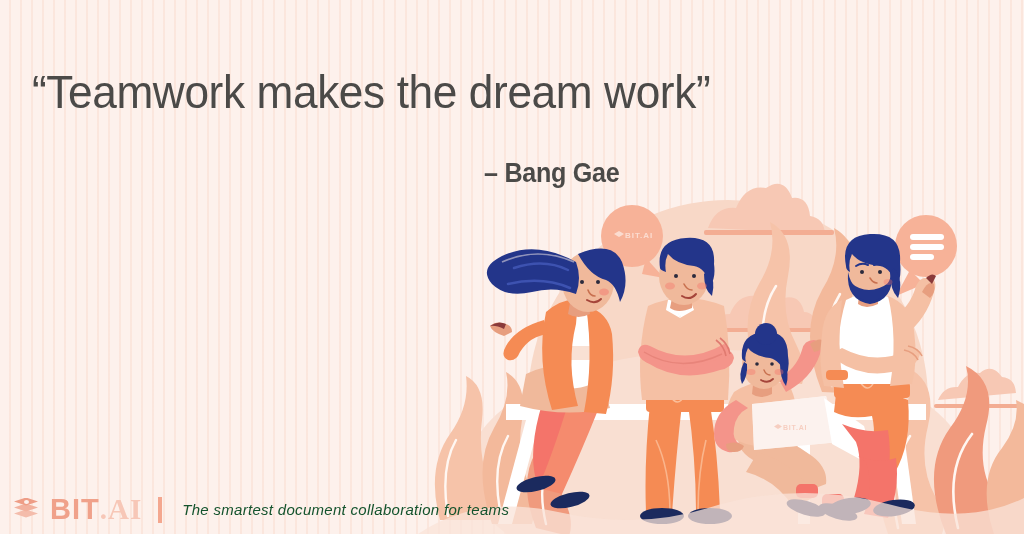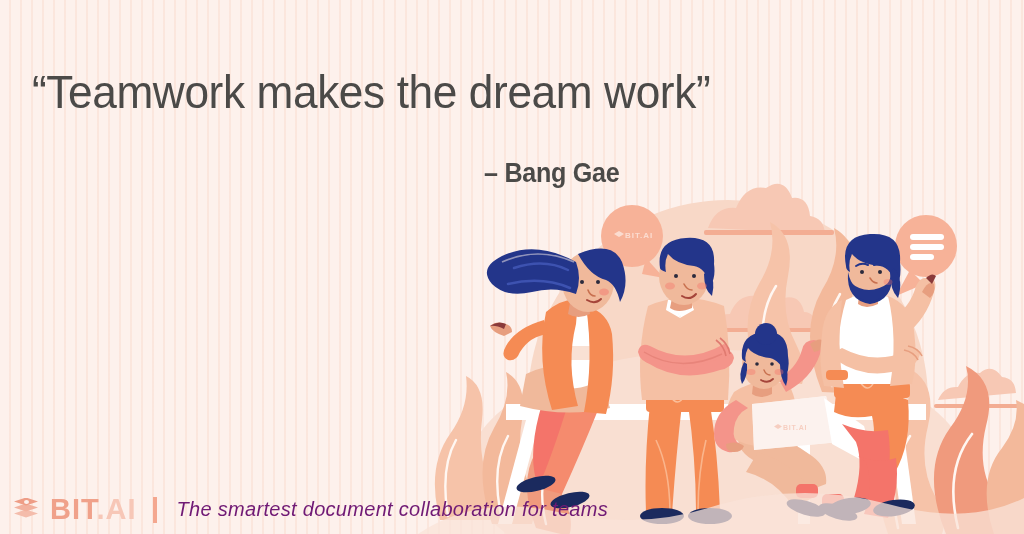--- a/index.html
+++ b/index.html
@@ -53,24 +53,24 @@
   .logo-mark .l2{top:6px;background:#f2b19e;}
   .logo-mark .l3{top:12px;background:#f4bcab;}
   .logo-mark .dot{
     position:absolute;left:10px;top:2px;width:5px;height:4px;border-radius:50%;
     background:#fdf1ec;
   }
   .logo-bit{
     font-size:29px;font-weight:bold;letter-spacing:1px;color:#f0a18a;
     font-family:"Liberation Sans",sans-serif;line-height:1;
   }
-  .logo-ai{color:#f7c7b7;}
+  .logo-ai{color:#f7c7b7;font-family:Liberation Serif, serif;}
   .bar{width:4px;height:26px;background:#f4a78f;margin:0 10px 0 6px;}
   .tagline{
-    font-style:italic;font-size:20px;color:#701a75;letter-spacing:.3px;
+    font-style:italic;font-size:15px;color:#14532d;letter-spacing:.3px;
   }
   
   .illus{position:absolute;left:418px;top:0;width:606px;height:534px;overflow:hidden;}
   .illus svg{display:block;}
 </style>
 </head>
 <body>
 
 <div class="stage">
   <div class="stripes"></div>

